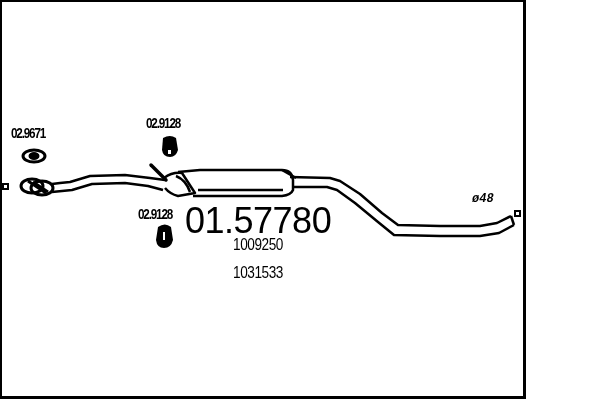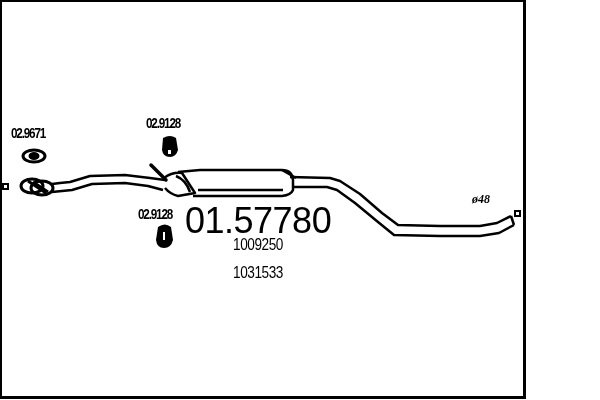--- a/index.html
+++ b/index.html
@@ -54,21 +54,21 @@
       top: 203px;
     }
     .oe-number {
       font-family: "Liberation Sans", sans-serif;
       font-size: 16px;
       transform: scaleX(0.85);
       transform-origin: left top;
       letter-spacing: -0.5px;
     }
     .diameter-label {
-      font-family: Liberation Serif, serif;
+      font-family: Liberation Mono, monospace;
       font-weight: bold;
       font-style: italic;
       font-size: 12px;
       left: 472px;
       top: 193px;
     }
   </style>
 </head>
 <body>
 

